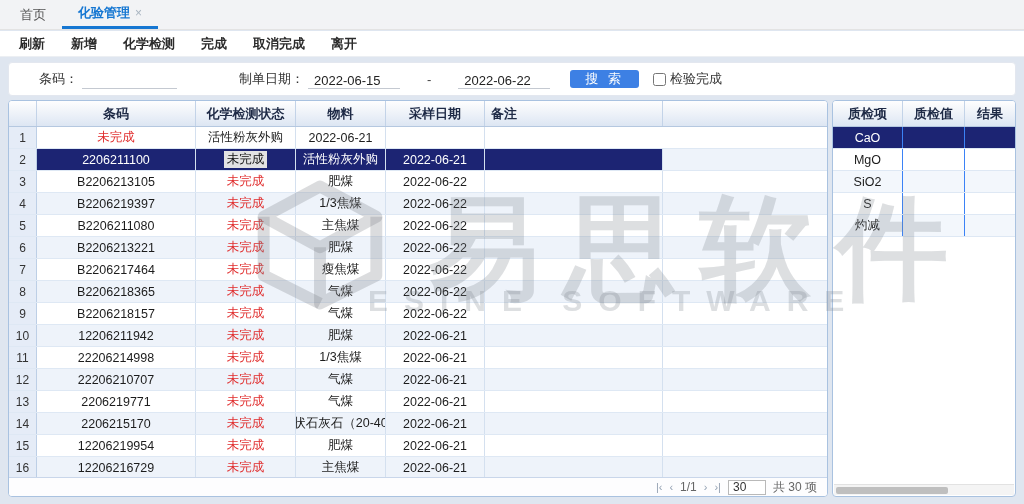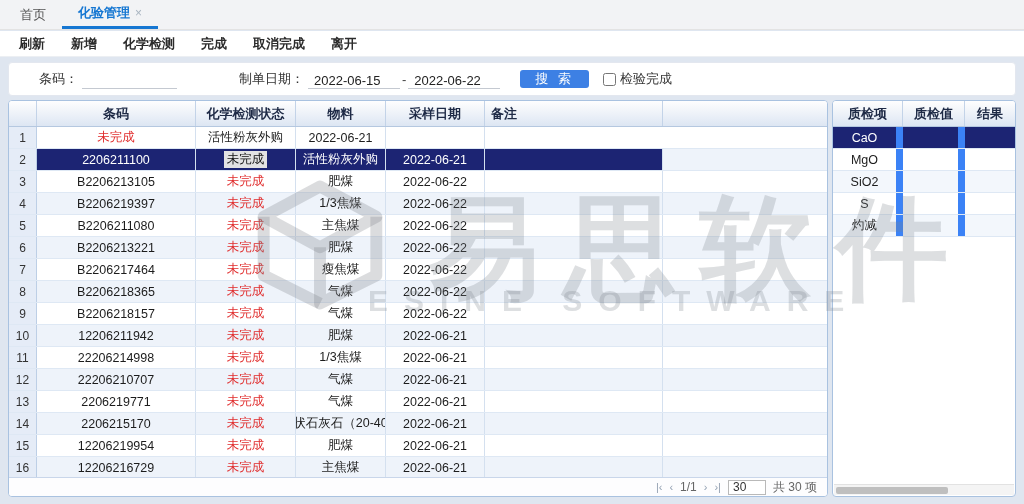--- a/index.html
+++ b/index.html
@@ -22,21 +22,21 @@
   .tool { padding:0 13px; font-size:13px; font-weight:600; color:#2b2b2b; }
   
   .filterbox { position:absolute; top:62px; left:8px; right:8px; height:34px; background:#fff;
     border:1px solid #e3e7ef; border-radius:4px; display:flex; align-items:center;
     font-size:13px; color:#333; padding-left:30px; }
   .flabel { font-weight:500; }
   .uinput { display:inline-block; border:none; border-bottom:1px solid #c4c9d1; height:19px;
     font-size:13px; color:#222; background:transparent; outline:none; }
   .uinput.date { width:92px; text-align:left; padding-left:6px; display:flex; align-items:flex-end; }
   #barcodeInput { width:95px; margin-left:4px; }
-  .datewrap { display:flex; align-items:center; gap:2px; margin-left:4px; }
+  .datewrap { display:flex; align-items:center; gap:27px; margin-left:4px; }
   .dash { color:#444; }
   .searchbtn { margin-left:20px; background:#3d80e4; color:#fff; border:none; border-radius:3px;
     font-size:13px; padding:0 15px; letter-spacing:3px; }
   .chk { display:flex; align-items:center; margin-left:14px; gap:4px; }
   .chk input { width:13px; height:13px; }
   .gap60 { margin-left:62px; }
   
   .panel { position:absolute; background:#fff; border:1px solid #a9c2e0; border-radius:4px; overflow:hidden; }
   #mainPanel { top:100px; left:8px; width:820px; height:397px; }
   #rightPanel { top:100px; left:832px; width:184px; height:397px; }
@@ -57,21 +57,21 @@
   .trow > div.tail { border-right:none; }
   .trow .num { background:#e5ecf7; color:#333; font-size:12px; border-right:1px solid #bdcfe6; }
   .trow .status span { color:#e02b2b; }
   .trow.selected > div:not(.num):not(.tail) { background:#1c2473; color:#fff; }
   .trow.selected .status span { background:#e3e3e3; color:#101010; padding:0 3px; }
   
   .rrow { display:grid; grid-template-columns:70px 62px 1fr; height:22px; font-size:12.5px;
     color:#1c1c1c; border-bottom:1px solid #dee8f4; background:#fff; }
   .rrow:nth-child(odd) { background:#f3f7fc; }
   .rrow > div { display:flex; align-items:center; justify-content:center; height:100%;
-    border-right:7px solid #3b82f6; overflow:hidden; white-space:nowrap; }
+    border-right:1px solid #3b82f6; overflow:hidden; white-space:nowrap; }
   .rrow > div:last-child { border-right:none; }
   .rrow.selected > div { background:#1c2473; color:#fff; }
   
   .pager { position:absolute; bottom:0; left:0; right:0; height:19px; background:#fdfdfe;
     border-top:1px solid #c9d6ea; display:flex; align-items:center; justify-content:flex-end;
     gap:7px; padding-right:10px; font-size:12px; color:#666; }
   .picon { color:#93a1b2; font-size:11px; }
   .psize { width:38px; height:15px; border:1px solid #b9b9b9; background:#fff; font-size:12px;
     padding-left:4px; color:#333; outline:none; }
   

